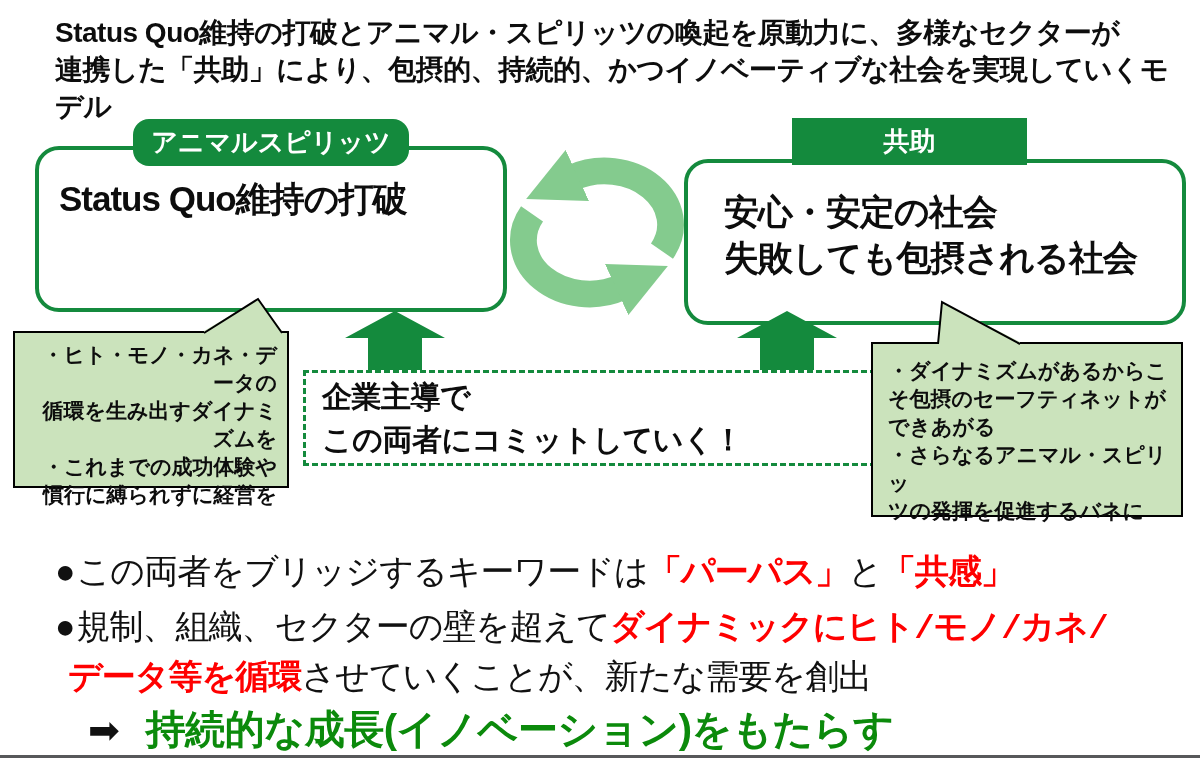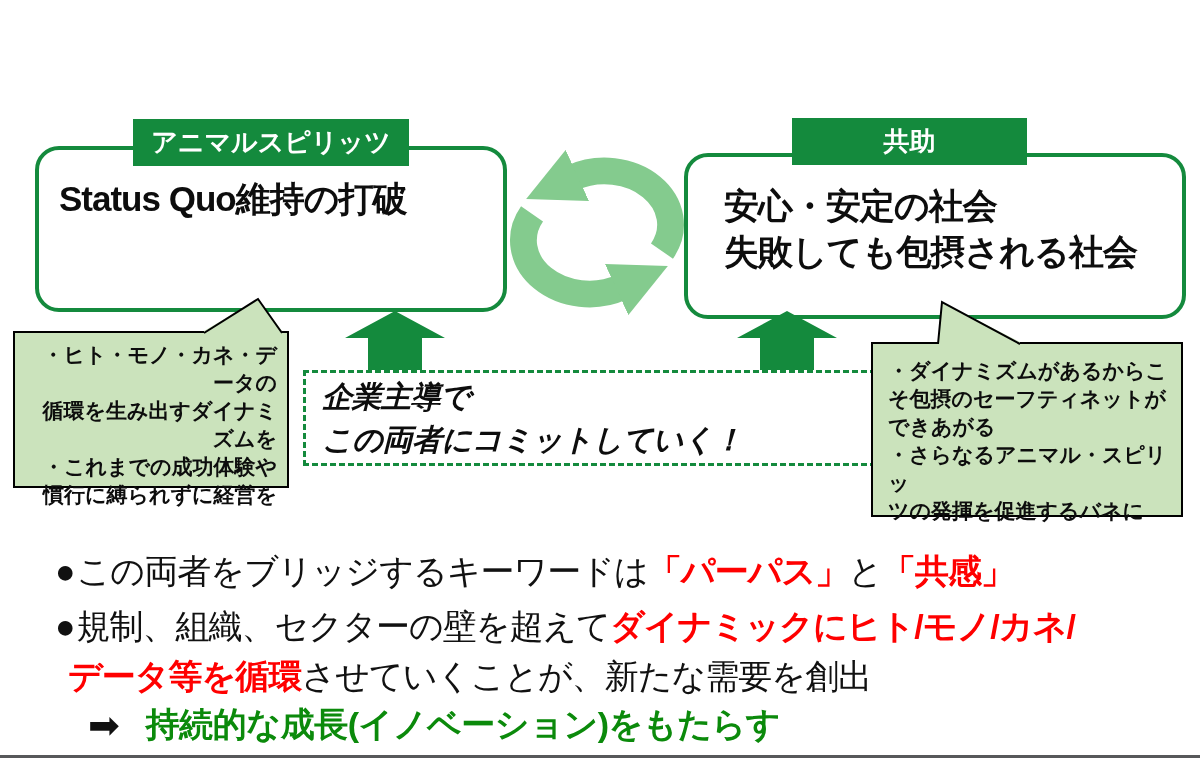--- a/index.html
+++ b/index.html
@@ -5,73 +5,77 @@
   html,body{margin:0;padding:0;background:#fff;}
   body{font-family:"Liberation Sans","DejaVu Sans",sans-serif;color:#111;}
   .stage{position:relative;width:1200px;height:763px;background:#fff;overflow:hidden;}
 
   .title{position:absolute;left:55px;top:14px;width:1125px;font-size:28px;font-weight:bold;
          line-height:37px;letter-spacing:-0.5px;color:#0d0d0d;}
 
   .main-box{position:absolute;background:#fff;border:4px solid var(--dark-green,#148A3D);
             border-radius:24px;padding-left:6px;}
   .box-left{left:35px;top:146px;width:458px;height:158px;}
-  .box-right{left:684px;top:153px;width:488px;height:158px;}
+  .box-right{left:684px;top:159px;width:488px;height:158px;}
   .box-text{position:absolute;font-size:35px;font-weight:bold;line-height:46px;color:#0d0d0d;
             letter-spacing:-1px;white-space:nowrap;}
   .box-text.l{left:20px;top:26px;}
   .box-text.r{left:36px;top:26px;}
 
   .tag{position:absolute;height:47px;background:var(--dark-green,#148A3D);color:#fff;
        font-size:26px;font-weight:bold;text-align:center;line-height:47px;z-index:5;}
-  .tag-left{left:133px;top:119px;width:276px;}
+  .tag-left{left:133px;top:119px;width:276px;border-radius:16px;}
   .tag-right{left:792px;top:118px;width:235px;}
 
   .cycle-svg{position:absolute;left:492px;top:150px;overflow:visible;}
 
   .up-arrow{position:absolute;width:100px;height:59px;overflow:visible;}
   .up-arrow.a1{left:345px;top:311px;}
   .up-arrow.a2{left:737px;top:311px;}
 
   .callout{position:absolute;background:var(--callout-bg,#CBE3BC);border:2px solid #000;
            font-size:21px;font-weight:bold;line-height:28px;white-space:pre-line;
            color:#0d0d0d;box-sizing:border-box;z-index:2;}
   .callout-left{left:13px;top:331px;width:276px;height:157px;padding:8px 10px;text-align:right;}
   .callout-right{left:871px;top:342px;width:312px;height:175px;padding:13px 10px 6px 15px;}
   .pointer{position:absolute;z-index:3;overflow:visible;}
   .pointer-left{left:192px;top:297px;}
   .pointer-right{left:928px;top:300px;}
 
   .commit-box{position:absolute;left:303px;top:370px;width:582px;height:96px;
               border:3px dashed var(--dark-green,#148A3D);background:#fff;box-sizing:border-box;
-              display:flex;align-items:center;font-style:italic;}
+              display:flex;align-items:center;}
   .commit-text{margin-left:16px;font-size:30px;font-weight:bold;line-height:43px;
                white-space:pre-line;letter-spacing:-0.5px;color:#0d0d0d;}
 
   .bullet-line{position:absolute;font-size:34px;letter-spacing:-1px;white-space:nowrap;color:#111;}
   .bl1{left:55px;top:549px;}
-  .bl2{left:55px;top:604px;}
+  .bl2{left:55px;top:604px;font-family:Liberation Mono, monospace;}
   .bl3{left:68px;top:654px;}
   .bullet-marker{margin-right:2px;}
   .seg-k{color:#111;}
   .seg-r{color:var(--red,#FF0000);font-weight:bold;}
 
   .conclusion{position:absolute;left:88px;top:702px;display:flex;align-items:center;gap:26px;}
   .conclusion-arrow{font-size:38px;color:#111;line-height:44px;}
-  .conclusion-text{font-size:34px;font-weight:bold;letter-spacing:-0.5px;
+  .conclusion-text{font-size:40px;font-weight:bold;letter-spacing:-0.5px;
                    color:var(--conclusion-green,#0B8A0B);white-space:nowrap;}
 
   .bottom-rule{position:absolute;left:0;top:755px;width:1200px;height:3px;
                background:var(--rule-gray,#57585A);}
 </style>
 </head>
 <body>
 
 <div class="stage">
 
+  <div class="title">
+    <div>Status Quo維持の打破とアニマル・スピリッツの喚起を原動力に、多様なセクターが</div>
+    <div>連携した「共助」により、包摂的、持続的、かつイノベーティブな社会を実現していくモデル</div>
+  </div>
 
   <div class="main-box box-left">
     <div class="box-text l">
       <div>Status Quo維持の打破</div>
     </div>
   </div>
   <div class="tag tag-left">アニマルスピリッツ</div>
 
   <div class="main-box box-right">
     <div class="box-text r">

